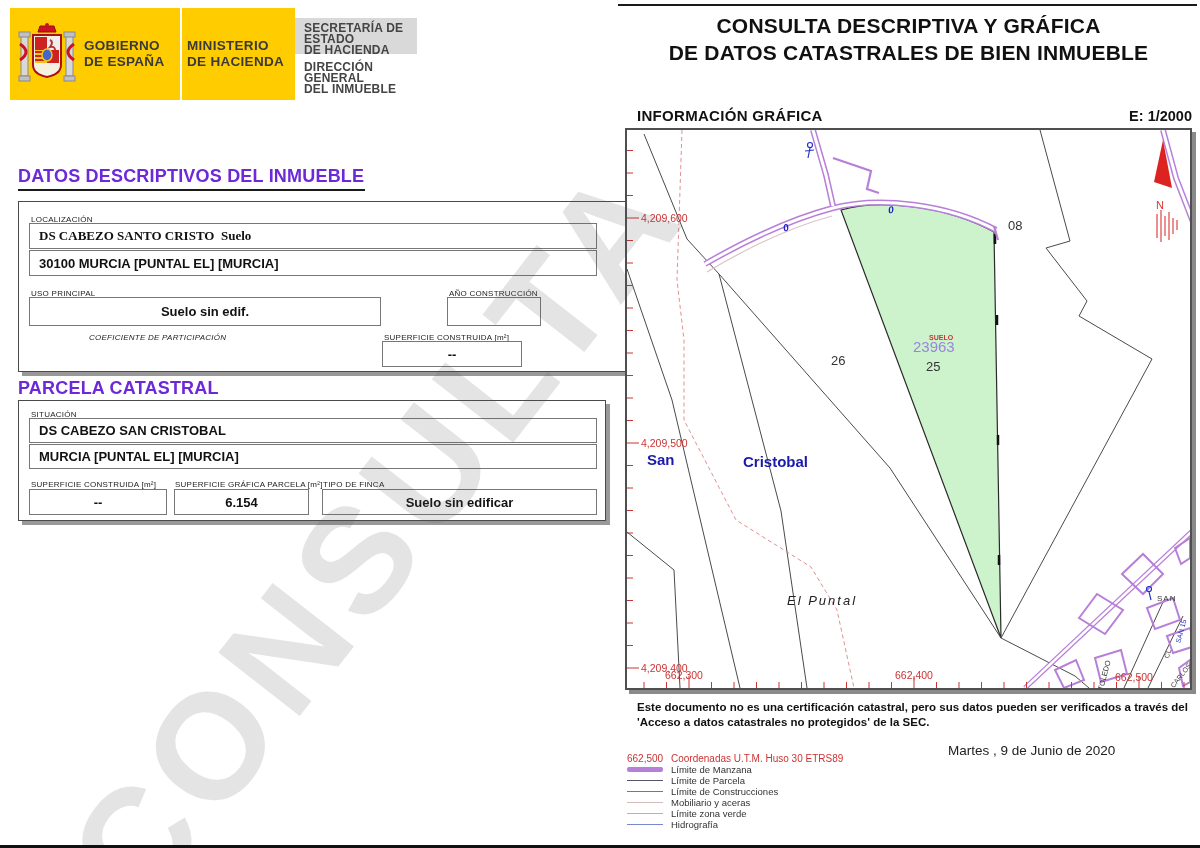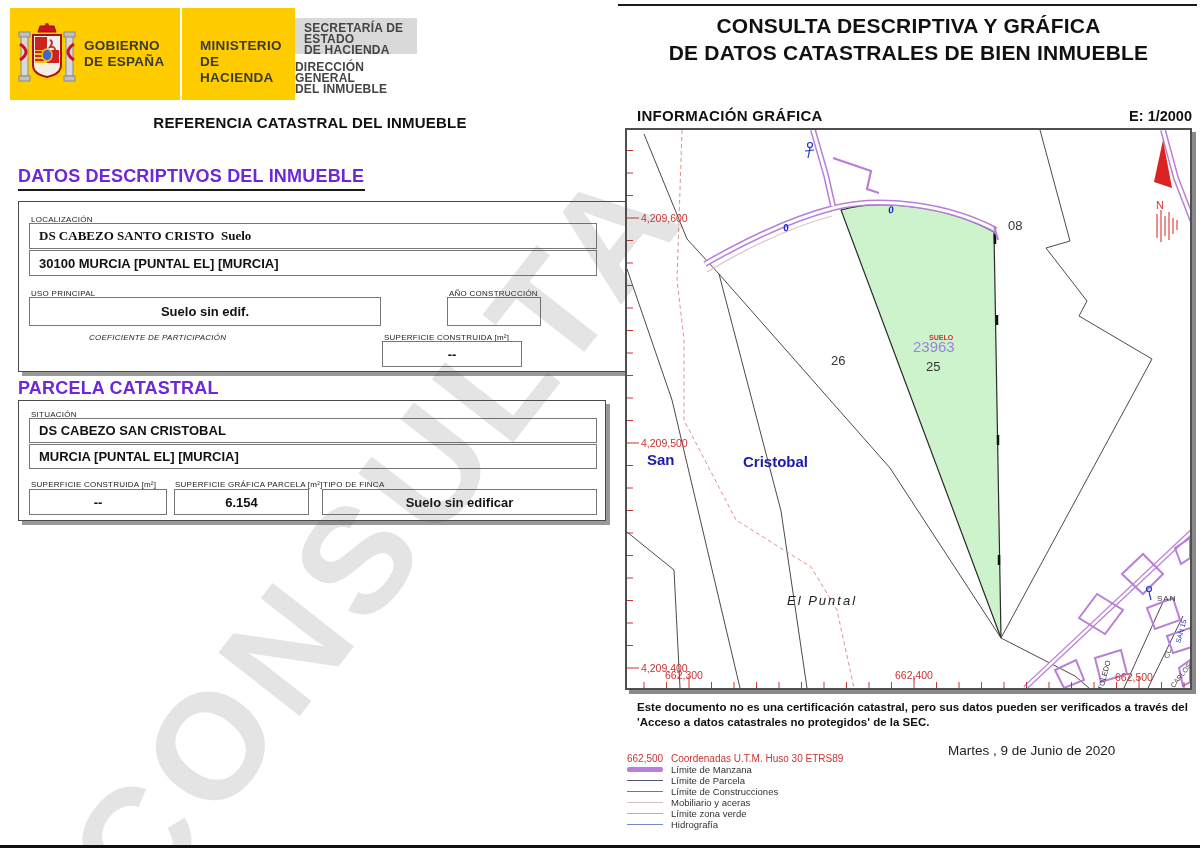--- a/index.html
+++ b/index.html
@@ -77,46 +77,45 @@
       <rect x="29" y="28" width="12" height="13" fill="#cc2222"></rect>
       <ellipse cx="29" cy="33" rx="5" ry="6" fill="#4466cc" stroke="#f5c518" stroke-width="1.5"></ellipse>
     </svg>
     <div class="abs gov-text" style="left:74px; top:30px;">
       <div>GOBIERNO</div>
       <div>DE ESPAÑA</div>
     </div>
   </div>
 
   <div class="logo-cell abs" style="left:182px; width:113px;">
-    <div class="abs gov-text" style="left:18px; top:30px;">
+    <div class="abs gov-text" style="left:5px; top:30px;">
       <div>MINISTERIO</div>
       <div>DE HACIENDA</div>
     </div>
   </div>
 
   <div class="minibox-gray abs" style="left:295px; top:18px; width:122px; height:36px;">
     <div class="minibox-label" style="padding:5px 0 0 9px;">
       <div>SECRETARÍA DE ESTADO</div>
       <div>DE HACIENDA</div>
     </div>
   </div>
   <div class="abs" style="left:295px; top:62px; width:122px;">
-    <div class="minibox-label" style="">
+    <div class="minibox-label" style="padding-left:9px;">
       <div>DIRECCIÓN GENERAL</div>
       <div>DEL INMUEBLE</div>
     </div>
   </div>
 
   <div class="topline abs" style="left:618px; top:4px; width:579px; height:2px;"></div>
   <div class="abs doc-title" style="left:620px; top:12px; width:577px;">
     <div>CONSULTA DESCRIPTIVA Y GRÁFICA</div>
     <div>DE DATOS CATASTRALES DE BIEN INMUEBLE</div>
   </div>
 
-  <div class="abs ref-title" style="left:100px; top:114px; width:420px;">REFERENCIA CATASTRAL DEL INMUEBLE</div>
 
   <div class="abs sec-head" style="left:18px; top:166px; width:347px;">DATOS DESCRIPTIVOS DEL INMUEBLE</div>
   <div class="abs shadow-box" style="left:18px; top:201px; width:648px; height:171px;">
     <div class="abs field-label" style="left:12px; top:13px;">LOCALIZACIÓN</div>
     <div class="field-box fb-left" style="left:10px; top:21px; width:568px; height:26px;font-family:Liberation Serif, serif;">DS CABEZO SANTO CRISTO  Suelo</div>
     <div class="field-box fb-left" style="left:10px; top:48px; width:568px; height:26px;">30100 MURCIA [PUNTAL EL] [MURCIA]</div>
 
     <div class="abs field-label" style="left:12px; top:87px;">USO PRINCIPAL</div>
     <div class="field-box fb-center" style="left:10px; top:95px; width:352px; height:29px;">Suelo sin edif.</div>
 

